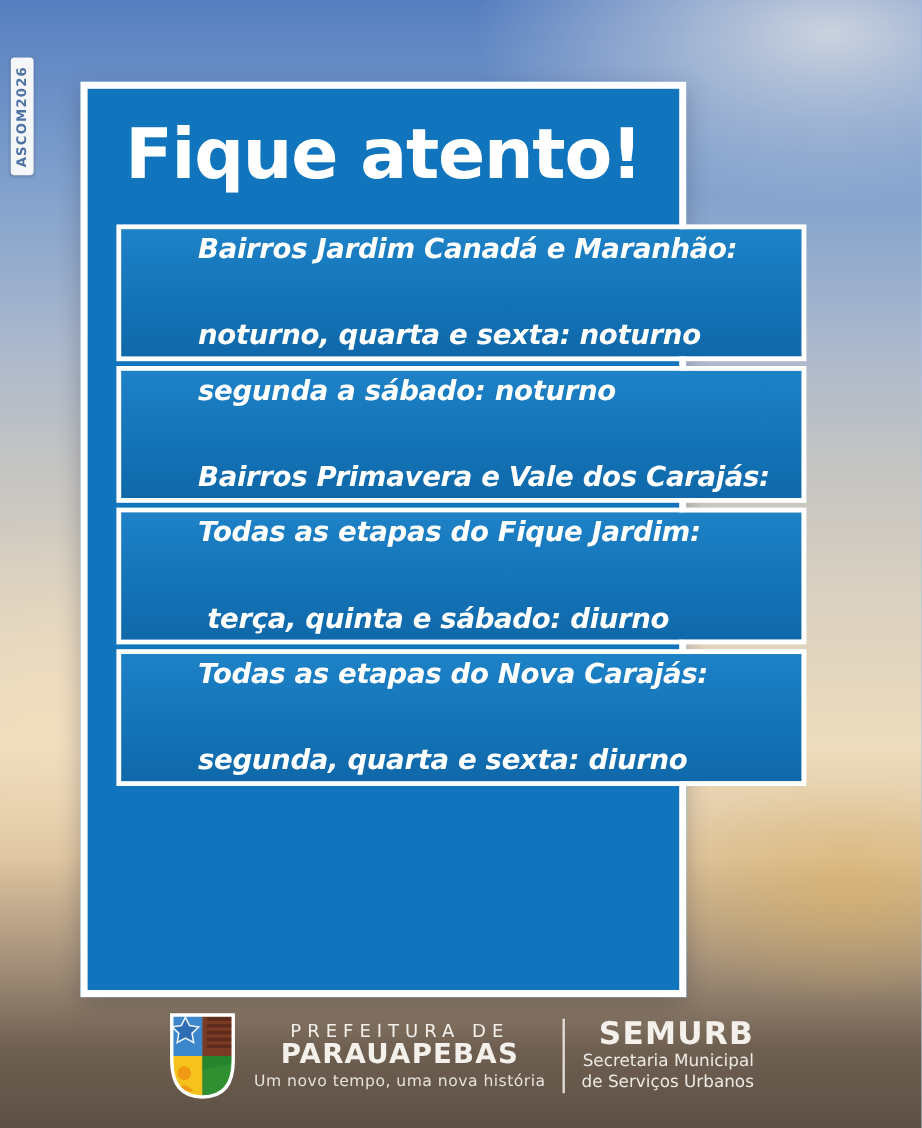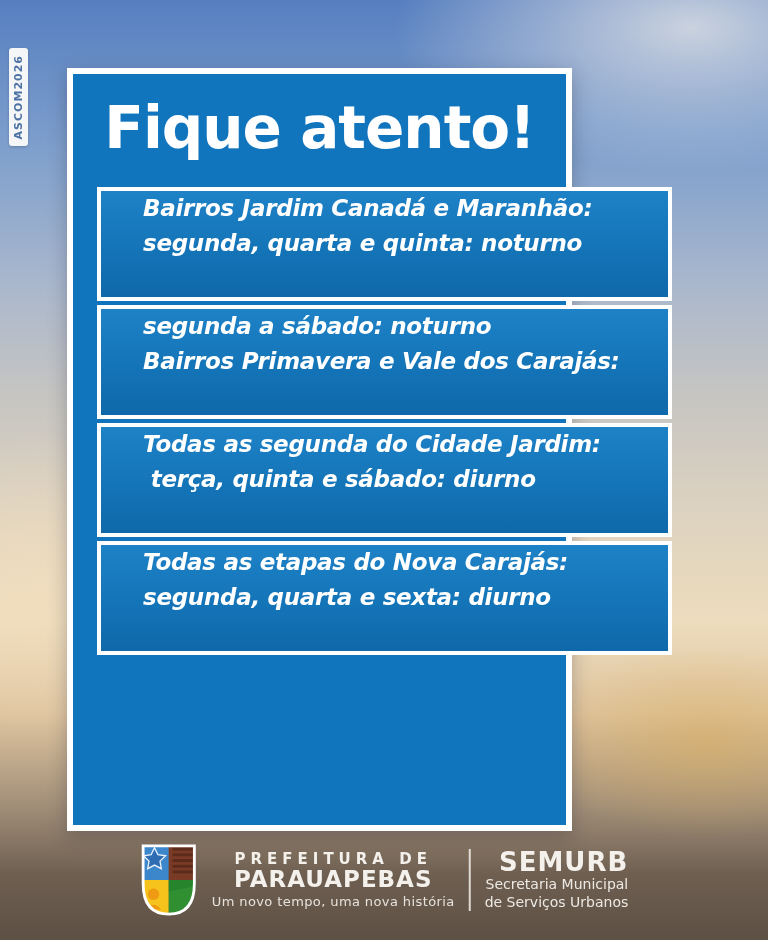--- a/index.html
+++ b/index.html
@@ -66,22 +66,22 @@
     left: 24px; top: 113px;
     width: 575px;
   }
   .notice-box {
     height: 114px;
     margin-bottom: 4px;
     border: 4px solid #ffffff;
     background: linear-gradient(180deg, #1E82C6 0%, #1474B8 55%, #0F68A9 100%);
     display: flex;
     flex-direction: column;
-    justify-content: flex-start;
-    padding-left: 42px;
+    justify-content: space-between;
+    padding-left: 64px;
     padding-right: 10px;
   }
   .notice-line {
     color: #ffffff;
     font-size: 23px;
     font-weight: bold;
     font-style: italic;
     line-height: 1.5;
     white-space: pre-wrap;
     letter-spacing: -0.3px;
@@ -93,21 +93,21 @@
     left: 50%; top: 843px;
     transform: translateX(-50%);
     display: flex;
     align-items: center;
     gap: 14px;
     color: #f4f1ec;
   }
   .crest { width: 58px; height: 74px; flex: 0 0 auto; }
   .org-block { text-align: center; }
   .org-line1 {
-    font-size: 15px; font-weight: bold;
+    font-size: 15px; font-weight: normal;
     letter-spacing: 5px; line-height: 1.1;
     white-space: nowrap;
   }
   .org-line2 {
     font-size: 23px; font-weight: bold;
     letter-spacing: 1px; line-height: 1.05;
     white-space: nowrap;
   }
   .org-tagline {
     font-size: 13px; letter-spacing: 0.4px;
@@ -138,28 +138,28 @@
 <div class="ascom-tag">
   <span>ASCOM2026</span>
 </div>
 
 <div class="card">
   <div class="card-title">Fique atento!</div>
 
   <div class="notice-list">
     <div class="notice-box">
       <div class="notice-line">Bairros Jardim Canadá e Maranhão:</div>
-      <div class="notice-line">segunda, quarta e quinta: noturno</div>
+      <div class="notice-line">noturno, quarta e sexta: noturno</div>
     </div>
     <div class="notice-box">
       <div class="notice-line">segunda a sábado: noturno</div>
       <div class="notice-line">Bairros Primavera e Vale dos Carajás:</div>
     </div>
     <div class="notice-box">
-      <div class="notice-line">Todas as segunda do Cidade Jardim:</div>
+      <div class="notice-line">Todas as etapas do Fique Jardim:</div>
       <div class="notice-line"> terça, quinta e sábado: diurno</div>
     </div>
     <div class="notice-box">
       <div class="notice-line">Todas as etapas do Nova Carajás:</div>
       <div class="notice-line">segunda, quarta e sexta: diurno</div>
     </div>
   </div>
 </div>
 
 <div class="footer-brand">

